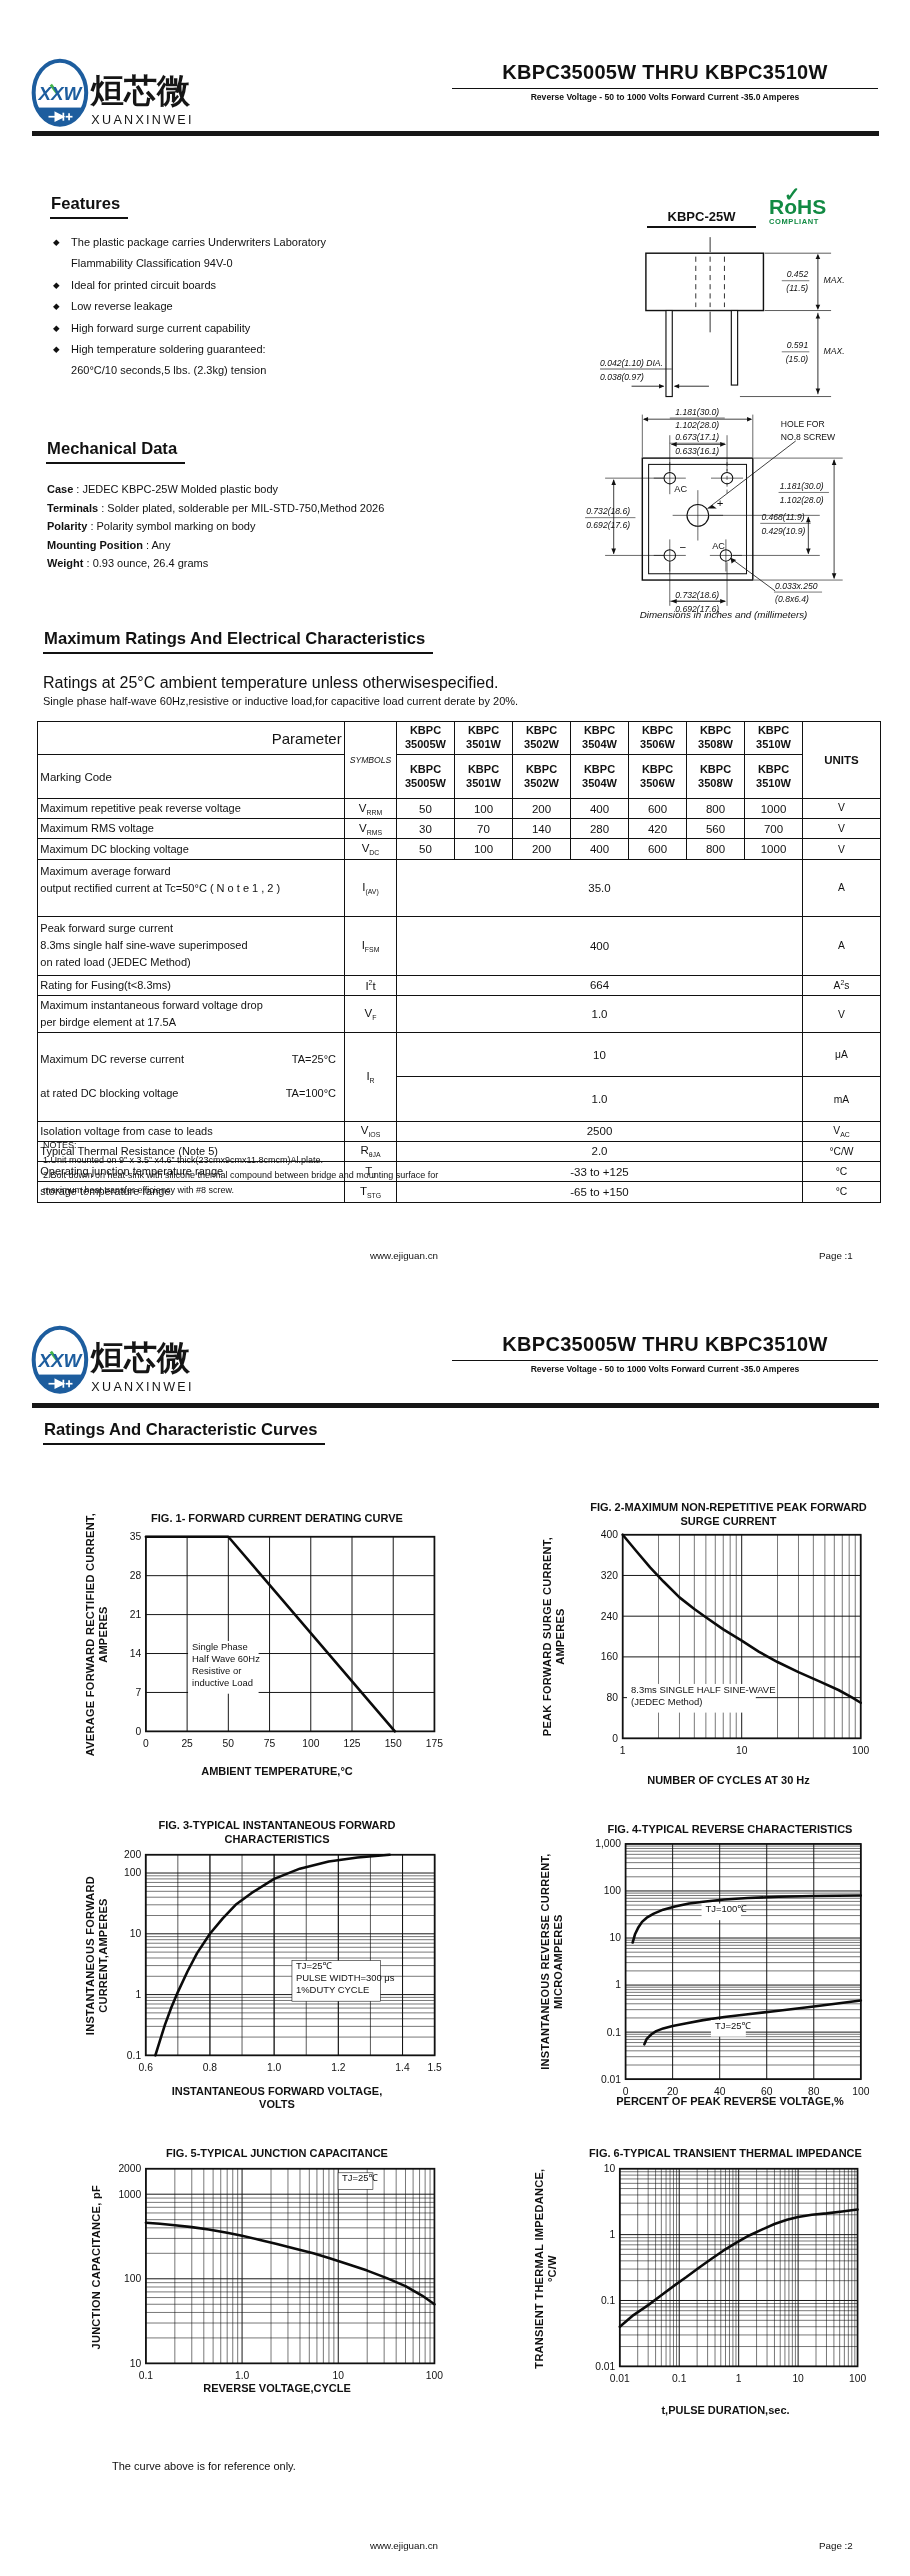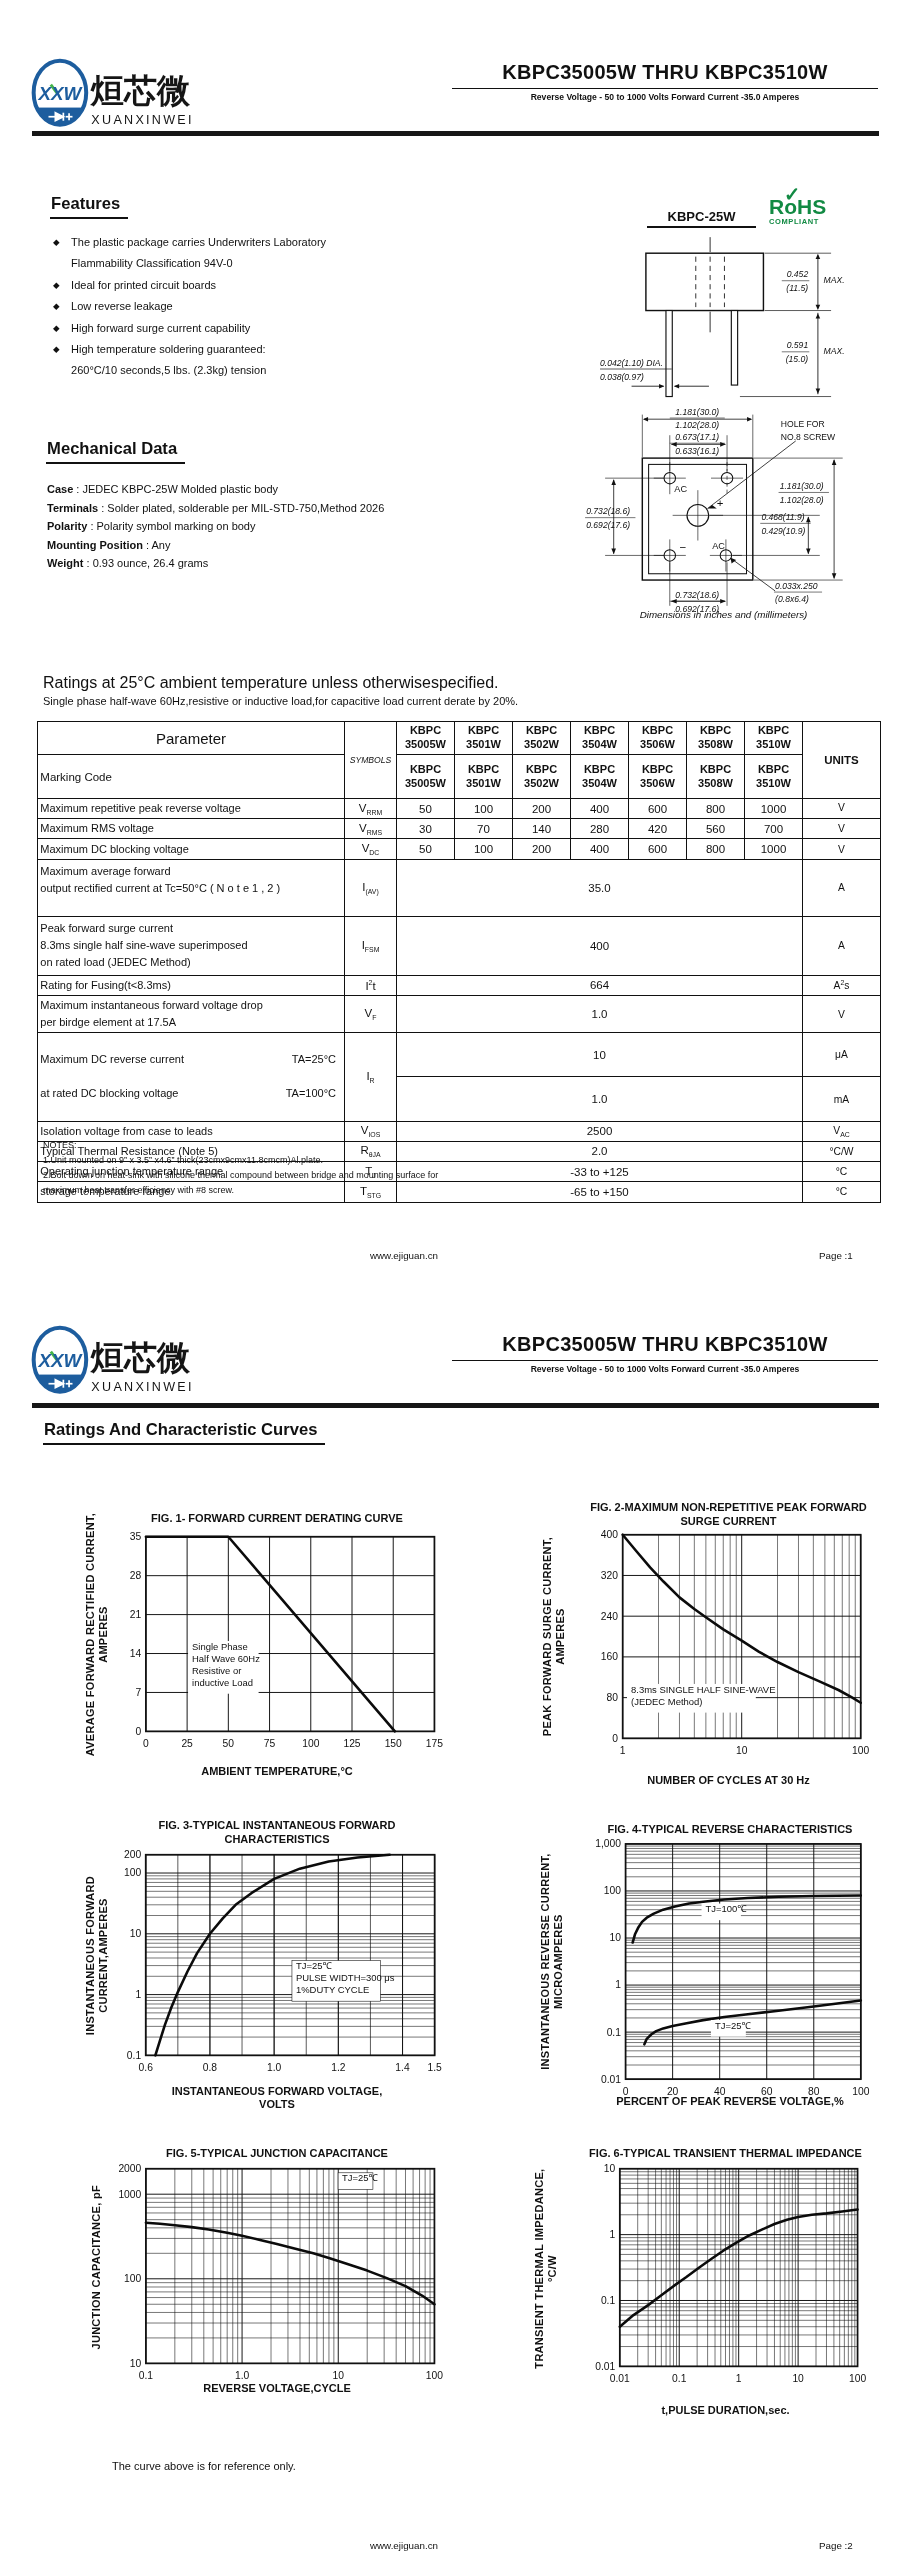--- a/index.html
+++ b/index.html
@@ -23,21 +23,21 @@
   .mrow b{font-weight:bold;}
   
   .rohs{position:absolute;color:#128a43;font-weight:bold;line-height:1;}
   .rohs-main{font-size:21px;position:relative;letter-spacing:0;}
   .rohs-chk{position:absolute;left:15px;top:-11.5px;font-size:19.5px;}
   .rohs-sub{font-size:7.5px;letter-spacing:0.6px;margin-top:1.1px;}
   
   table.ratings{border-collapse:collapse;table-layout:fixed;width:842px;}
   table.ratings td{border:1.1px solid #111;padding:1.1px 2.3px;vertical-align:middle;}
   td.param{font-size:11px;text-align:left;padding-left:4.6px;line-height:1.55;white-space:pre-line;}
-  td.ph{font-size:15px;text-align:center;font-weight:normal;}
+  td.ph{font-size:15px;text-align:right;font-weight:normal;}
   td.mark{font-size:11.5px;text-align:left;padding-left:4.6px;}
   td.symh{font-style:italic;font-size:8.6px;text-align:center;}
   td.parth{font-size:11px;font-weight:bold;text-align:center;line-height:1.25;padding:0.6px 0;}
   td.unith{font-size:11.5px;font-weight:bold;text-align:center;}
   td.sym{font-size:11.5px;text-align:center;}
   td.sym sub,td.unit sub{font-size:6.9px;}
   td.sym sup,td.unit sup{font-size:6.9px;}
   td.val{font-size:11.5px;text-align:center;}
   td.unit{font-size:10.3px;text-align:center;}
   .pline{display:flex;justify-content:space-between;padding-right:5.7px;}
@@ -258,20 +258,21 @@
 
   <div class="sec-heading" style="left:46px;top:439px;">Mechanical Data</div>
   <div class="abs" style="left:47px;top:480px;width:402px;">
     <div class="mrow"><b>Case</b><span> : JEDEC KBPC-25W Molded plastic body</span></div>
     <div class="mrow"><b>Terminals</b><span> : Solder plated, solderable per MIL-STD-750,Method 2026</span></div>
     <div class="mrow"><b>Polarity</b><span> : Polarity symbol  marking on body</span></div>
     <div class="mrow"><b>Mounting Position</b><span> : Any</span></div>
     <div class="mrow"><b>Weight</b><span> : 0.93 ounce, 26.4 grams</span></div>
   </div>
 
+  <div class="sec-heading" style="left:43px;top:629px;">Maximum Ratings And Electrical Characteristics</div>
   <div class="abs" style="left:43px;top:674px;font-size:16px;">Ratings at 25°C ambient temperature unless otherwisespecified.</div>
   <div class="abs" style="left:43px;top:695px;font-size:11px;">Single phase half-wave 60Hz,resistive or inductive load,for capacitive load current derate by 20%.</div>
 
   <div class="abs" style="left:37px;top:721px;">
   <table class="ratings">
     <colgroup>
       <col style="width:307px">
           <col style="width:52px">
       <col style="width:58px">
           <col style="width:58px">

